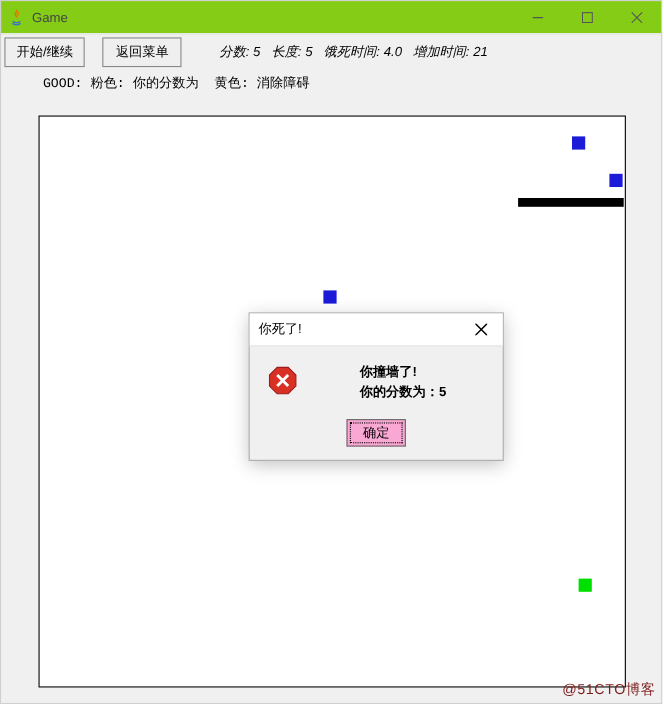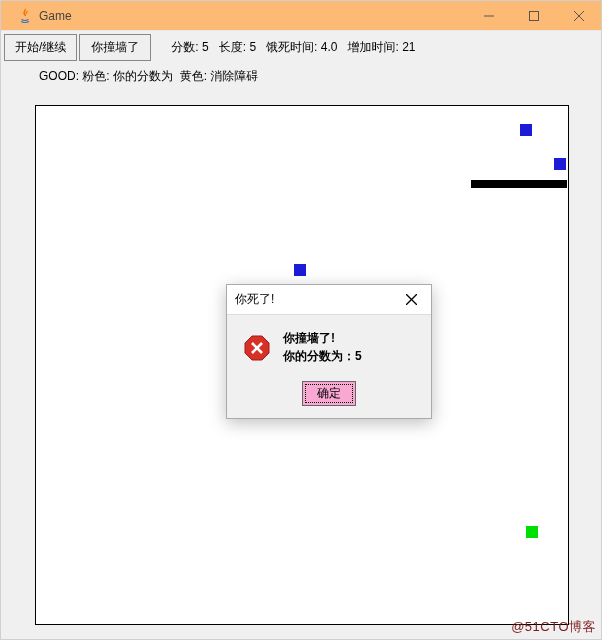--- a/index.html
+++ b/index.html
@@ -14,24 +14,24 @@
     }
     .window-frame {
       border: 1px solid #d0d0d0;
       width: 602px;
       height: 640px;
       position: relative;
       background: #f0f0f0;
     }
     .titlebar {
       height: 30px;
-      background: #fdba74;
-      display: flex;
-      align-items: center;
-      padding-left: 16px;
+      background: #84cc16;
+      display: flex;
+      align-items: center;
+      padding-left: 6px;
       border-bottom: 1px solid #e8e8e8;
     }
     .java-icon {
       width: 16px;
       height: 16px;
       margin-right: 6px;
     }
     .title-text {
       color: #444;
       font-size: 12px;
@@ -57,37 +57,37 @@
       gap: 0;
     }
     .tb-btn {
       border: 1px solid #888;
       background: #efefef;
       padding: 4px 10px;
       font-size: 12px;
       font-family: inherit;
       min-width: 72px;
       text-align: center;
-      margin-right: 2px;
+      margin-right: 16px;
     }
     .stats {
       display: flex;
       gap: 10px;
       margin-left: 18px;
       font-size: 12px;
       color: #000;
     }
-    .stat { white-space: nowrap; }
+    .stat { white-space: nowrap; font-style: italic; }
     .legend {
       padding: 3px 38px 6px;
       line-height: 1.6;
       font-size: 12px;
       color: #000;
     }
-    .legend-row { display: flex; gap: 0; }
+    .legend-row { display: flex; gap: 0; font-family: Liberation Mono, monospace; }
     .canvas-wrap {
       position: absolute;
       left: 34px;
       top: 104px;
       width: 534px;
       height: 520px;
     }
     .game-canvas {
       width: 100%;
       height: 100%;
@@ -102,21 +102,21 @@
     }
     .obstacle {
       position: absolute;
       height: 8px;
       background: #000;
     }
     .dialog {
       position: absolute;
       left: 225px;
       top: 283px;
-      width: 206px;
+      width: 232px;
       background: #f0f0f0;
       border: 1px solid #aaa;
       box-shadow: 0 4px 16px rgba(0,0,0,0.25);
     }
     .dlg-titlebar {
       height: 30px;
       background: #fff;
       display: flex;
       align-items: center;
       padding-left: 8px;
@@ -130,21 +130,22 @@
     .dlg-close {
       width: 40px;
       height: 100%;
       display: flex;
       align-items: center;
       justify-content: center;
     }
     .dlg-body {
       padding: 14px 10px 6px;
       display: flex;
-      align-items: flex-end;
+      align-items: center;
+      gap: 44px;
     }
     .err-icon {
       margin: 0 12px 0 6px;
     }
     .dlg-msg {
       font-size: 12px;
       font-weight: bold;
       line-height: 1.5;
       color: #000;
     }
@@ -200,21 +201,21 @@
         <svg width="10" height="10">
             <line x1="0" y1="0" x2="10" y2="10" stroke-width="1"></line>
             <line x1="10" y1="0" x2="0" y2="10" stroke-width="1"></line>
           </svg>
       </div>
     </div>
   </div>
 
   <div class="toolbar">
     <button class="tb-btn">开始/继续</button>
-    <button class="tb-btn">你撞墙了</button>
+    <button class="tb-btn">返回菜单</button>
     <div class="stats">
       <span class="stat"><span>分数:</span> <span>5</span></span>
       <span class="stat"><span>长度:</span> <span>5</span></span>
       <span class="stat"><span>饿死时间:</span> <span>4.0</span></span>
       <span class="stat"><span>增加时间:</span> <span>21</span></span>
     </div>
   </div>
 
   <div class="legend">
     <div class="legend-row">

